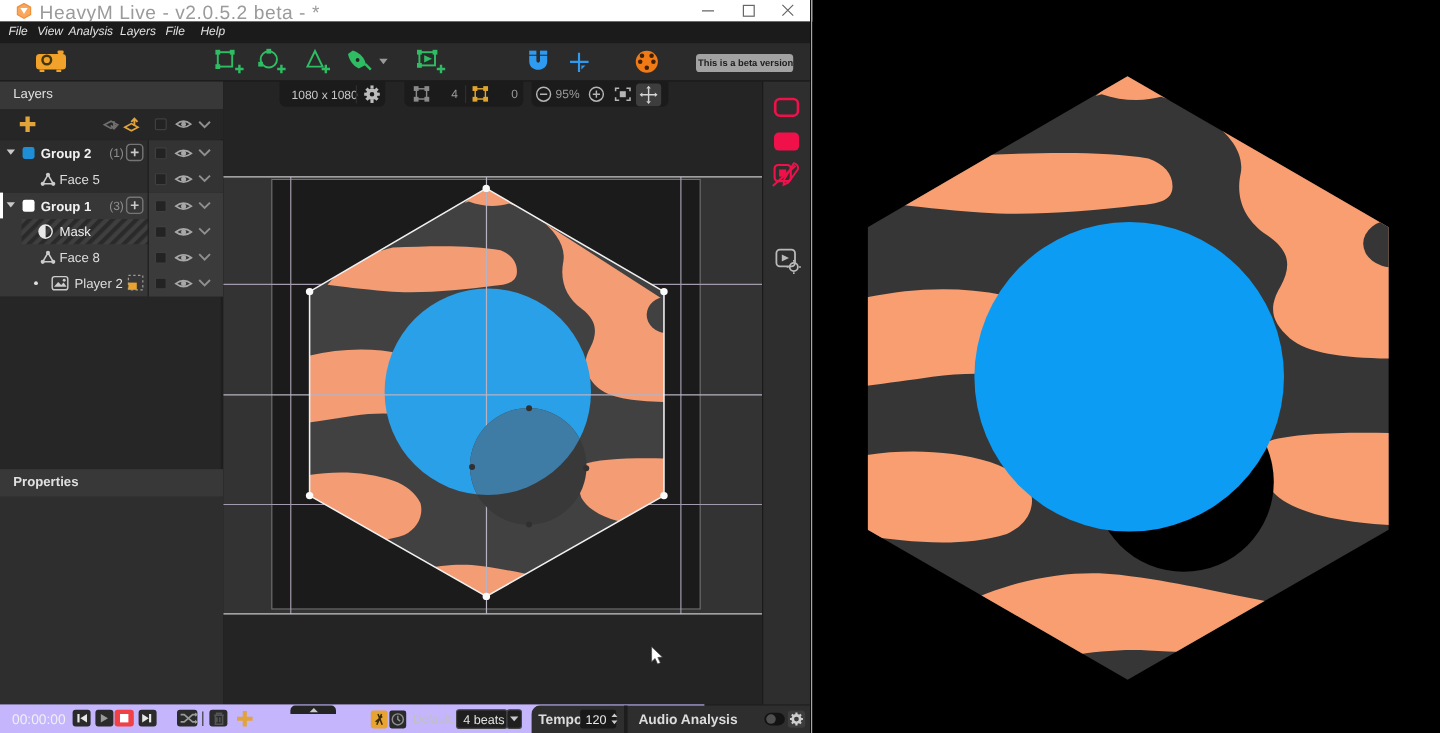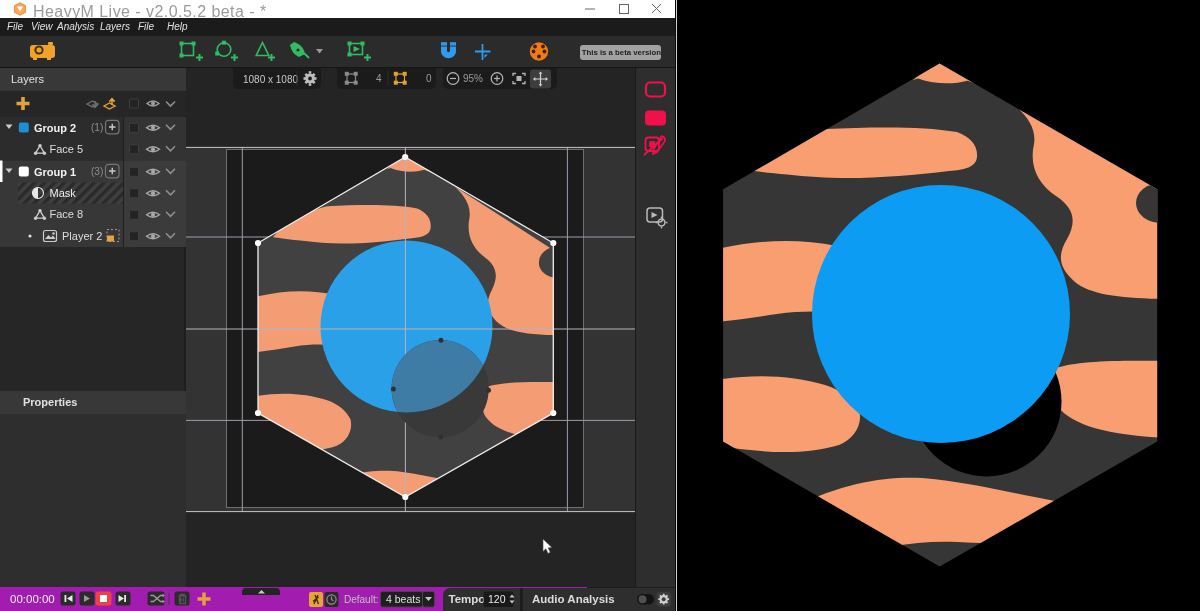--- a/index.html
+++ b/index.html
@@ -21,21 +21,21 @@
   font-size:11px; font-weight:normal; line-height:23px; padding-left:11px; }
 #laytools { left:0; top:23px; width:186px; height:25px; background:#262626; }
 
 #canvas { left:186px; top:68px; width:449px; height:519px; background:#242424; overflow:hidden; }
 #cv-band { left:0; top:79.4px; width:449px; height:364.2px; background:#333333; }
 #cv-proj { left:39.8px; top:81.4px; width:358.2px; height:358.4px; background:#1b1b1b;
   border:1px solid #6f6f6f; }
 
 #rstrip { left:635px; top:68px; width:40px; height:519px; background:#2e2e2e; border-left:1px solid #1a1a1a; }
 
-#bbar { left:0; top:587px; width:587px; height:24px; background:#a21caf; }
+#bbar { left:0; top:587px; width:587px; height:24px; background:#c4b5fd; }
 
 #rw { left:676px; top:0; width:524px; height:611px; background:#000; border-left:1px solid #cfcfcf; }
 #rw-title { left:0; top:0; width:524px; height:18px; background:#ffffff; }
 text { font-family:"Liberation Sans", sans-serif; }
 </style>
 </head>
 <body>
 <div id="stage">
 
 <div id="lw" class="abs">
@@ -245,21 +245,21 @@
         <text x="62" y="124" font-size="11" fill="#dedede">Player 2</text>
         <g stroke="#9a9a9a" stroke-dasharray="2 2">
           <rect x="107" y="113.5" width="12" height="12" fill="none"></rect>
         </g>
         <rect x="107" y="119.5" width="7" height="6" fill="#e8a430"></rect>
         <use href="#sqr" x="134" y="120.3"></use>
             <use href="#eye" x="153" y="120.3"></use>
             <use href="#chev" x="170.5" y="119.3"></use>
       </svg>
     </div>
-    <div class="abs" style="left:0;top:323px;width:186px;height:23px;background:#383838;color:#e0e0e0;font-size:11px;font-weight:bold;line-height:23px;padding-left:23px;">Properties</div>
+    <div class="abs" style="left:0;top:323px;width:186px;height:23px;background:#383838;color:#e0e0e0;font-size:11px;font-weight:bold;line-height:23px;padding-left:11px;">Properties</div>
     <div class="abs" style="left:0;top:346px;width:186px;height:173px;background:#2e2e2e;"></div>
   </div>
 
   <div id="canvas" class="abs">
     <div id="cv-band" class="abs"></div>
     <div id="cv-proj" class="abs"></div>
     <div id="cv-svg" class="abs" style="left:0;top:0">
       <svg width="449" height="519" viewBox="0 0 449 519">
         <defs>
           <g id="camo">

